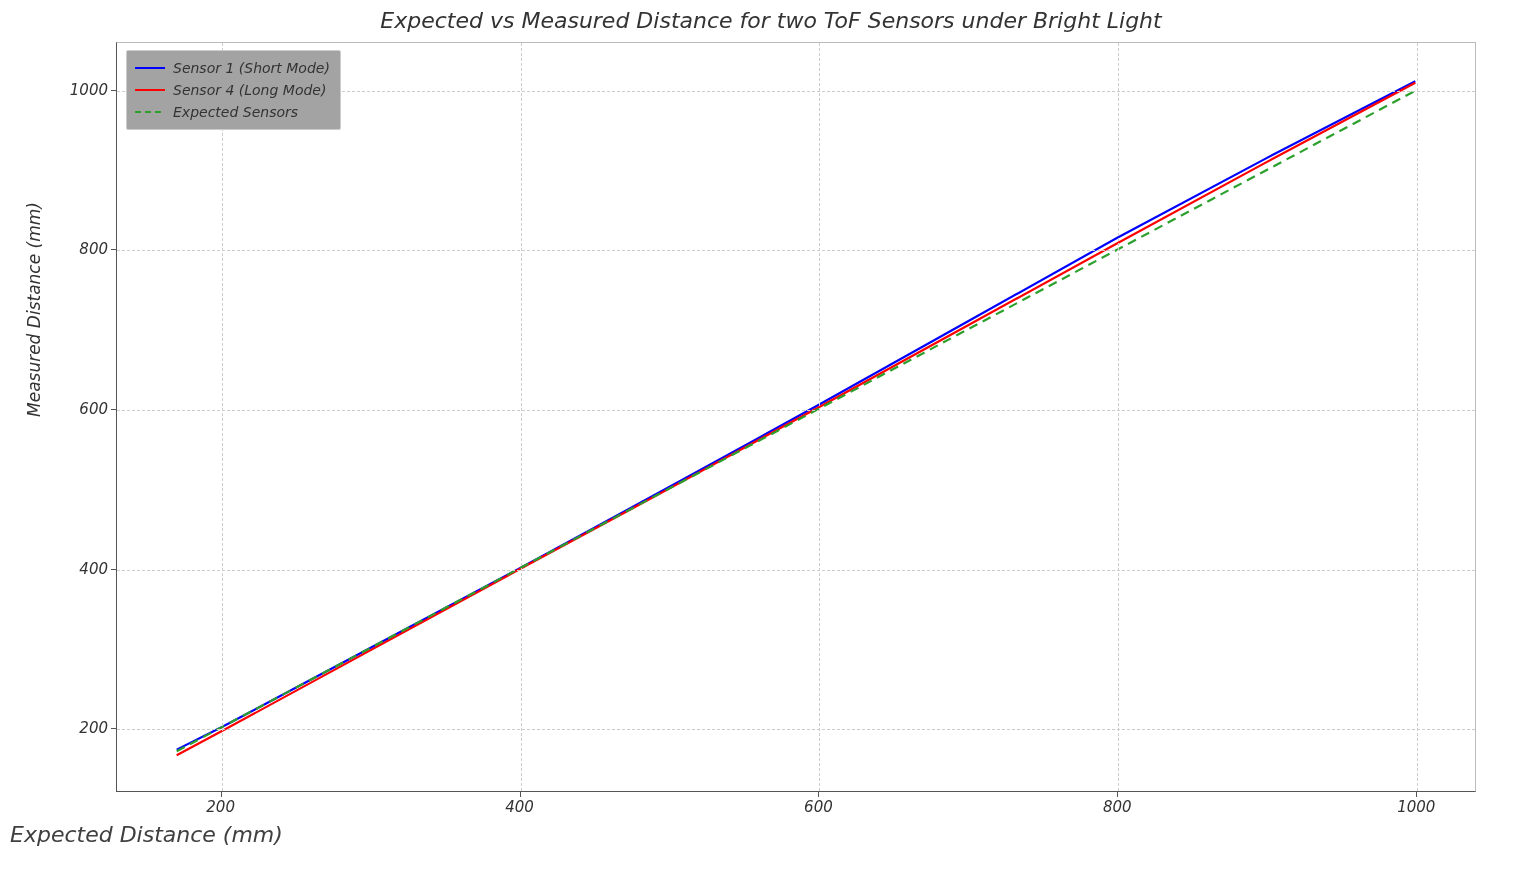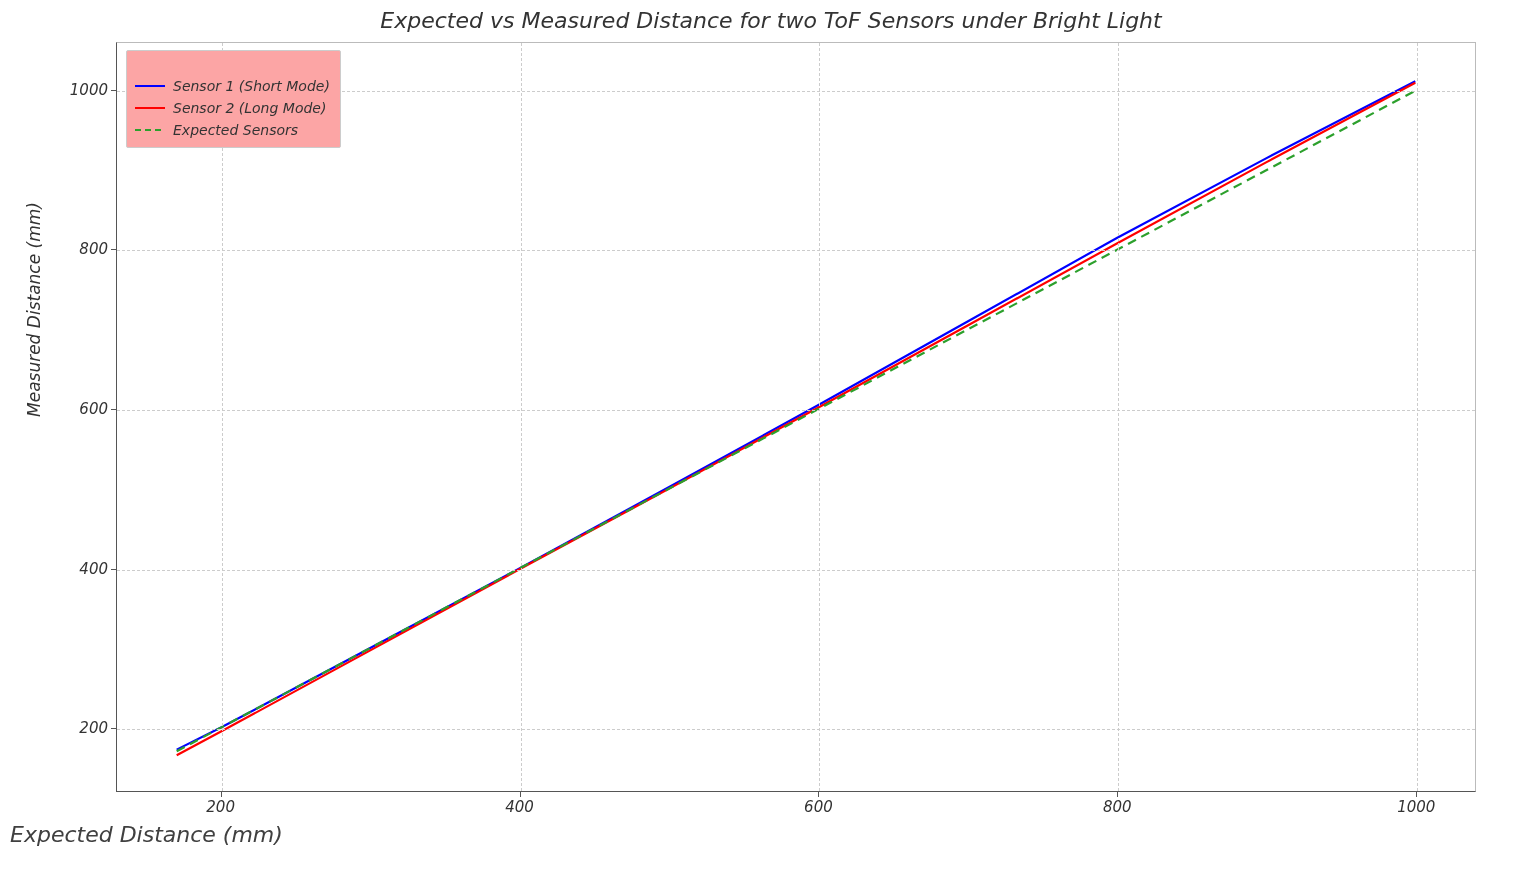--- a/index.html
+++ b/index.html
@@ -91,24 +91,24 @@
     position: absolute;
     left: 0;
     top: 0;
     width: 100%;
     height: 100%;
   }
   .legend {
     position: absolute;
     left: 116px;
     top: 50px;
-    background: #fca5a5;
+    background: #a3a3a3;
     border: 1px solid #cccccc;
     border-radius: 2px;
-    padding: 24px 10px 6px 8px;
+    padding: 6px 10px 6px 8px;
     font-size: 14px;
     color: #333333;
   }
   .legend-row {
     display: flex;
     align-items: center;
     height: 22px;
   }
   .legend-swatch {
     width: 30px;
@@ -169,21 +169,21 @@
       <div class="legend-row">
         <div class="legend-swatch">
           <div class="legend-line" style="background: rgb(0, 0, 255);"></div>
         </div>
         <span>Sensor 1 (Short Mode)</span>
       </div>
       <div class="legend-row">
         <div class="legend-swatch">
           <div class="legend-line" style="background: rgb(255, 0, 0);"></div>
         </div>
-        <span>Sensor 2 (Long Mode)</span>
+        <span>Sensor 4 (Long Mode)</span>
       </div>
       <div class="legend-row">
         <div class="legend-swatch">
           <div class="legend-line" style="background: repeating-linear-gradient(to right, rgb(44, 160, 44) 0px, rgb(44, 160, 44) 6px, transparent 6px, transparent 10px);"></div>
         </div>
         <span>Expected Sensors</span>
       </div>
     </div>
 
 <div class="tick-mark-x" style="left: 210.615px; top: 792px;"></div>

